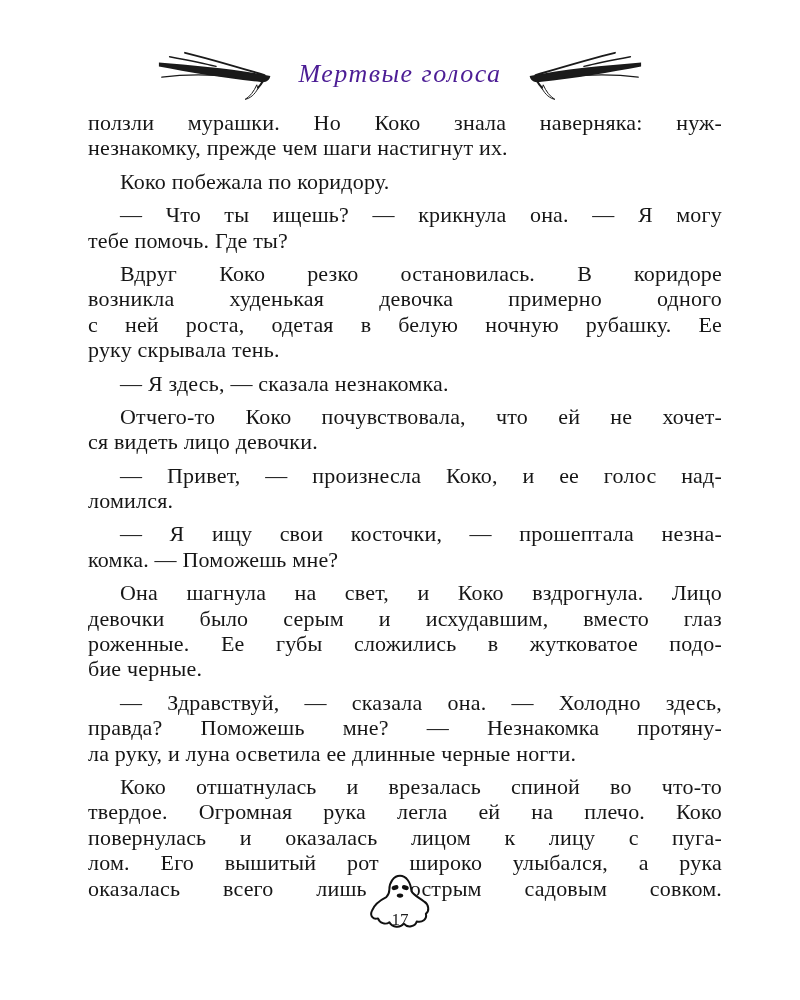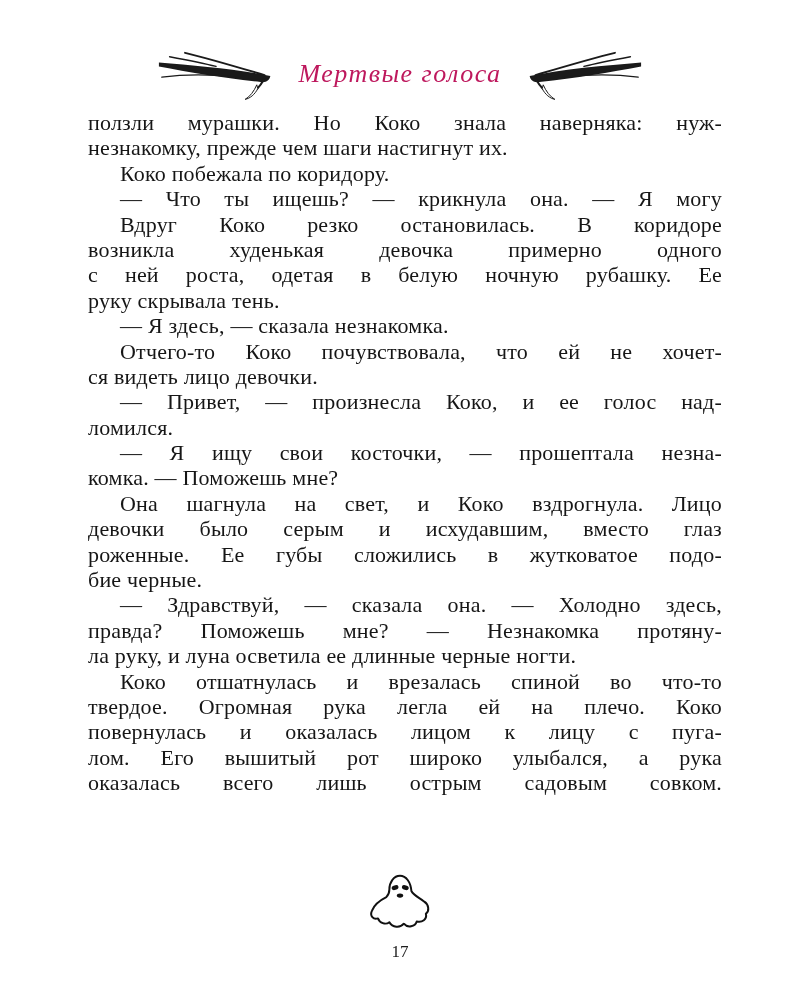--- a/index.html
+++ b/index.html
@@ -13,46 +13,46 @@
   .page { position: relative; width: 800px; height: 1000px; background: #fff; }
 
   
   .header {
     position: absolute; top: 44px; left: 0; width: 100%; height: 64px;
     display: flex; align-items: center; justify-content: center; gap: 16px;
   }
   .branch { width: 126px; height: 56px; flex: 0 0 auto; }
   .branch.right { transform: scaleX(-1); }
   .running-title {
-    font-size: 26px; letter-spacing: 1.5px; color: #be185d;
+    font-size: 26px; letter-spacing: 1.5px; color: #4c1d95;
     font-style: italic; white-space: nowrap; padding-bottom: 4px;
   }
 
   
   .text-block {
     position: absolute; top: 110px; left: 88px; width: 634px;
   }
   .line {
     font-size: 22px; line-height: 25.4px;
     text-align: justify; letter-spacing: 0.2px;
     white-space: normal; overflow: hidden; max-height: 25.4px;
   }
   .line.j { text-align-last: justify; }
-  .line.ind { text-indent: 32px; }
+  .line.ind { text-indent: 32px; margin-top: 8px; }
 
   
   .footer {
     position: absolute; top: 872px; left: 0; width: 100%;
     display: flex; justify-content: center;
   }
   .ghost { width: 76px; height: 70px; position: relative; }
   .ghost svg { width: 100%; height: 100%; display: block; }
   .page-number {
     position: absolute; left: 0; top: 38px; width: 100%;
-    text-align: center; font-size: 17px; color: #1c1c1c; margin-top: 32px;
+    text-align: center; font-size: 17px; color: #1c1c1c;
   }
 </style>
 </head>
 <body>
 
 <div class="page">
 
   <div class="header">
     <div class="branch left">
       <svg viewBox="0 0 130 55" fill="none" xmlns="http://www.w3.org/2000/svg">
@@ -77,20 +77,21 @@
         <path d="M104,38 C101,45 97,50 92,53 C97,52 102,48 105,42 Z" stroke="#1a1a1a" stroke-width="1" fill="#ffffff"></path>
       </svg>
     </div>
   </div>
 
   <div class="text-block">
       <div class="line j">ползли мурашки. Но Коко знала наверняка: нуж-</div>
       <div class="line">незнакомку, прежде чем шаги настигнут их.</div>
       <div class="line ind">Коко побежала по коридору.</div>
       <div class="line ind j">— Что ты ищешь? — крикнула она. — Я могу</div>
+      <div class="line">тебе помочь. Где ты?</div>
       <div class="line ind j">Вдруг Коко резко остановилась. В коридоре</div>
       <div class="line j">возникла худенькая девочка примерно одного</div>
       <div class="line j">с ней роста, одетая в белую ночную рубашку. Ее</div>
       <div class="line">руку скрывала тень.</div>
       <div class="line ind">— Я здесь, — сказала незнакомка.</div>
       <div class="line ind j">Отчего-то Коко почувствовала, что ей не хочет-</div>
       <div class="line">ся видеть лицо девочки.</div>
       <div class="line ind j">— Привет, — произнесла Коко, и ее голос над-</div>
       <div class="line">ломился.</div>
       <div class="line ind j">— Я ищу свои косточки, — прошептала незна-</div>

